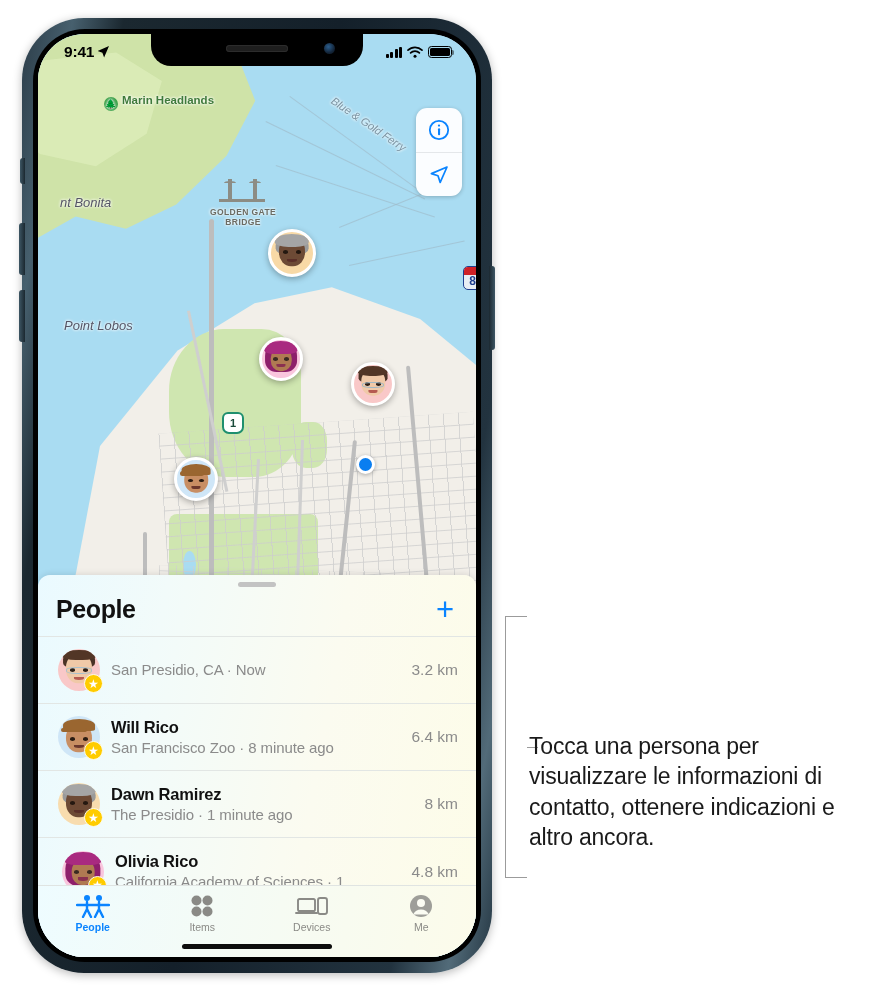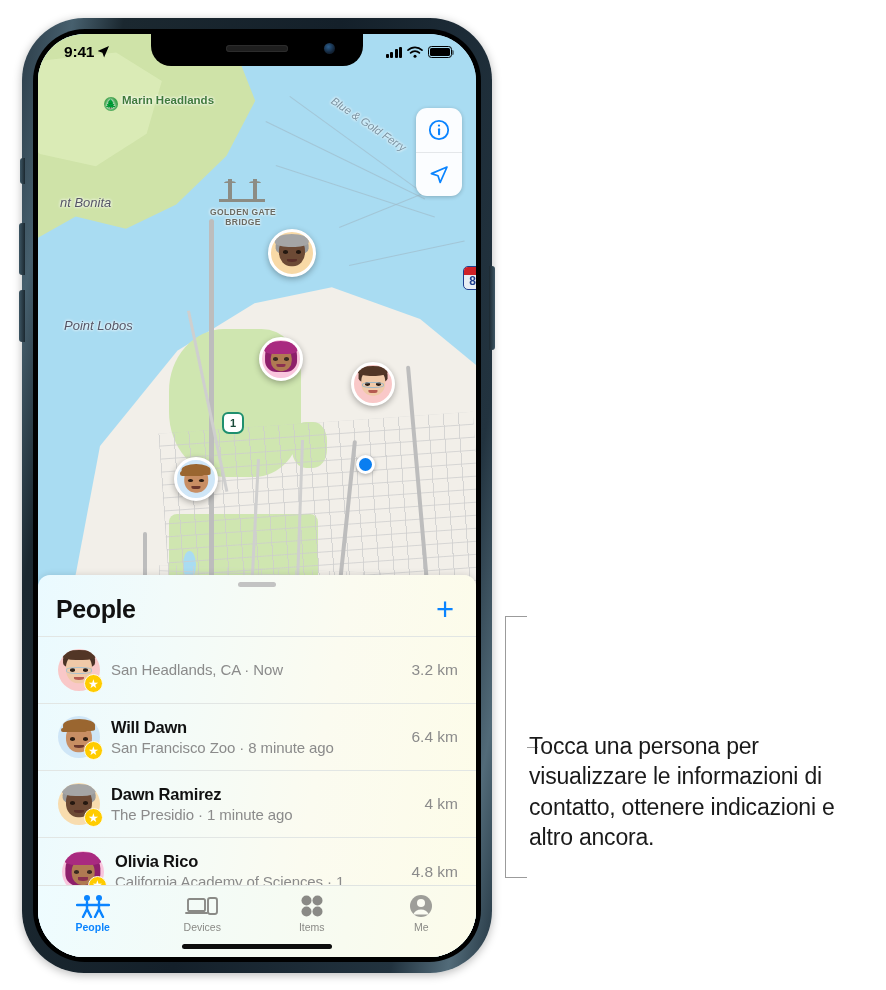--- a/index.html
+++ b/index.html
@@ -446,41 +446,41 @@
                     <div class="f-hair" style="top:1px;width:80%;height:24%;background:#523626;border-radius:50% 50% 40% 40%"></div>
                     <div class="f-eye l" style="top:46%;background:#2e2018"></div>
                       <div class="f-eye r" style="top:46%;background:#2e2018"></div>
                     <div style="position:absolute;left:19%;right:19%;top:43%;height:16%;border:1.5px solid #a9c0cc;border-radius:40%"></div>
                     <div class="f-mouth" style="top:66%;background:#b55a52"></div>
                   </div>
                 </div>
                 <div class="star-badge">★</div>
               </div>
               <div class="person-txt">
-                <div class="person-sub">San Headlands, CA · Now</div>
+                <div class="person-sub">San Presidio, CA · Now</div>
               </div>
               <div class="person-dist">3.2 km</div>
             </div>
 
             <div class="person-row">
               <div class="avatar-wrap">
                 <div class="avatar" style="background:#cfe6f7">
                   <div class="face">
                     <div class="f-skin" style="background:#c88e63;top:52%"></div>
                     <div class="f-hair" style="top:3px;width:76%;height:28%;background:#9a6630;border-radius:50% 50% 14% 14%"></div>
                     <div style="position:absolute;left:6%;right:30%;top:28%;height:11%;background:#9a6630;border-radius:4px"></div>
                     <div class="f-eye l" style="top:50%;background:#2b1c12"></div>
                       <div class="f-eye r" style="top:50%;background:#2b1c12"></div>
                     <div class="f-mouth" style="top:68%;background:#6b372c"></div>
                   </div>
                 </div>
                 <div class="star-badge">★</div>
               </div>
               <div class="person-txt">
-                <div class="person-name">Will Dawn</div>
+                <div class="person-name">Will Rico</div>
                 <div class="person-sub">San Francisco Zoo · 8 minute ago</div>
               </div>
               <div class="person-dist">6.4 km</div>
             </div>
 
             <div class="person-row">
               <div class="avatar-wrap">
                 <div class="avatar" style="background:#f8dcae">
                   <div class="face">
                     <div class="f-hair" style="top:3px;width:78%;height:44%;background:#9a9a9a;border-radius:50% 50% 34% 34%"></div>
@@ -490,21 +490,21 @@
                       <div class="f-eye r" style="background:#241810"></div>
                     <div class="f-mouth" style="background:#5a2f28"></div>
                   </div>
                 </div>
                 <div class="star-badge">★</div>
               </div>
               <div class="person-txt">
                 <div class="person-name">Dawn Ramirez</div>
                 <div class="person-sub">The Presidio · 1 minute ago</div>
               </div>
-              <div class="person-dist">4 km</div>
+              <div class="person-dist">8 km</div>
             </div>
 
             <div class="person-row">
               <div class="avatar-wrap">
                 <div class="avatar" style="background:#f9c6dd">
                   <div class="face">
                     <div class="f-hair" style="top:2px;width:84%;height:80%;background:#8e1f6b;border-radius:46% 46% 36% 36%"></div>
                     <div class="f-skin" style="background:#b07a52;top:50%;height:62%;width:54%"></div>
                     <div class="f-hair" style="top:1px;width:88%;height:32%;background:#a92a80;border-radius:50% 50% 30% 30%"></div>
                     <div class="f-eye l" style="top:46%"></div>
@@ -533,39 +533,39 @@
                 <path d="M1 11 H33" stroke="#0a84ff" stroke-width="2.4" stroke-linecap="round"></path>
                 <path d="M11 8 V15 L7 23 M11 15 L15 23" stroke="#0a84ff" stroke-width="2.4" fill="none" stroke-linecap="round"></path>
                 <path d="M23 8 V15 L19 23 M23 15 L27 23" stroke="#0a84ff" stroke-width="2.4" fill="none" stroke-linecap="round"></path>
               </svg>
             </div>
             <div class="tab-lbl">People</div>
           </div>
 
           <div class="tab">
             <div class="tab-ico">
-              <svg width="34" height="24" viewBox="0 0 34 24">
-                <rect x="3" y="5" width="17" height="12" rx="1.6" fill="none" stroke="#8a8a86" stroke-width="1.9"></rect>
-                <path d="M1 19 H22" stroke="#8a8a86" stroke-width="1.9" stroke-linecap="round"></path>
-                <rect x="23" y="4" width="9" height="16" rx="2.2" fill="none" stroke="#8a8a86" stroke-width="1.9"></rect>
-              </svg>
-            </div>
-            <div class="tab-lbl">Devices</div>
-          </div>
-
-          <div class="tab">
-            <div class="tab-ico">
               <svg width="26" height="24" viewBox="0 0 26 24">
                 <circle cx="7.5" cy="6.5" r="5" fill="#8a8a86"></circle>
                   <circle cx="18.5" cy="6.5" r="5" fill="#8a8a86"></circle>
                 <circle cx="7.5" cy="17.5" r="5" fill="#8a8a86"></circle>
                   <circle cx="18.5" cy="17.5" r="5" fill="#8a8a86"></circle>
               </svg>
             </div>
             <div class="tab-lbl">Items</div>
+          </div>
+
+          <div class="tab">
+            <div class="tab-ico">
+              <svg width="34" height="24" viewBox="0 0 34 24">
+                <rect x="3" y="5" width="17" height="12" rx="1.6" fill="none" stroke="#8a8a86" stroke-width="1.9"></rect>
+                <path d="M1 19 H22" stroke="#8a8a86" stroke-width="1.9" stroke-linecap="round"></path>
+                <rect x="23" y="4" width="9" height="16" rx="2.2" fill="none" stroke="#8a8a86" stroke-width="1.9"></rect>
+              </svg>
+            </div>
+            <div class="tab-lbl">Devices</div>
           </div>
 
           <div class="tab">
             <div class="tab-ico">
               <svg width="26" height="24" viewBox="0 0 26 24">
                 <circle cx="13" cy="12" r="11" fill="#9e9e99"></circle>
                 <circle cx="13" cy="9" r="4" fill="#fbfcf3"></circle>
                 <path d="M5.2 20.5 A8.6 8.6 0 0 1 20.8 20.5 Z" fill="#fbfcf3"></path>
               </svg>
             </div>

